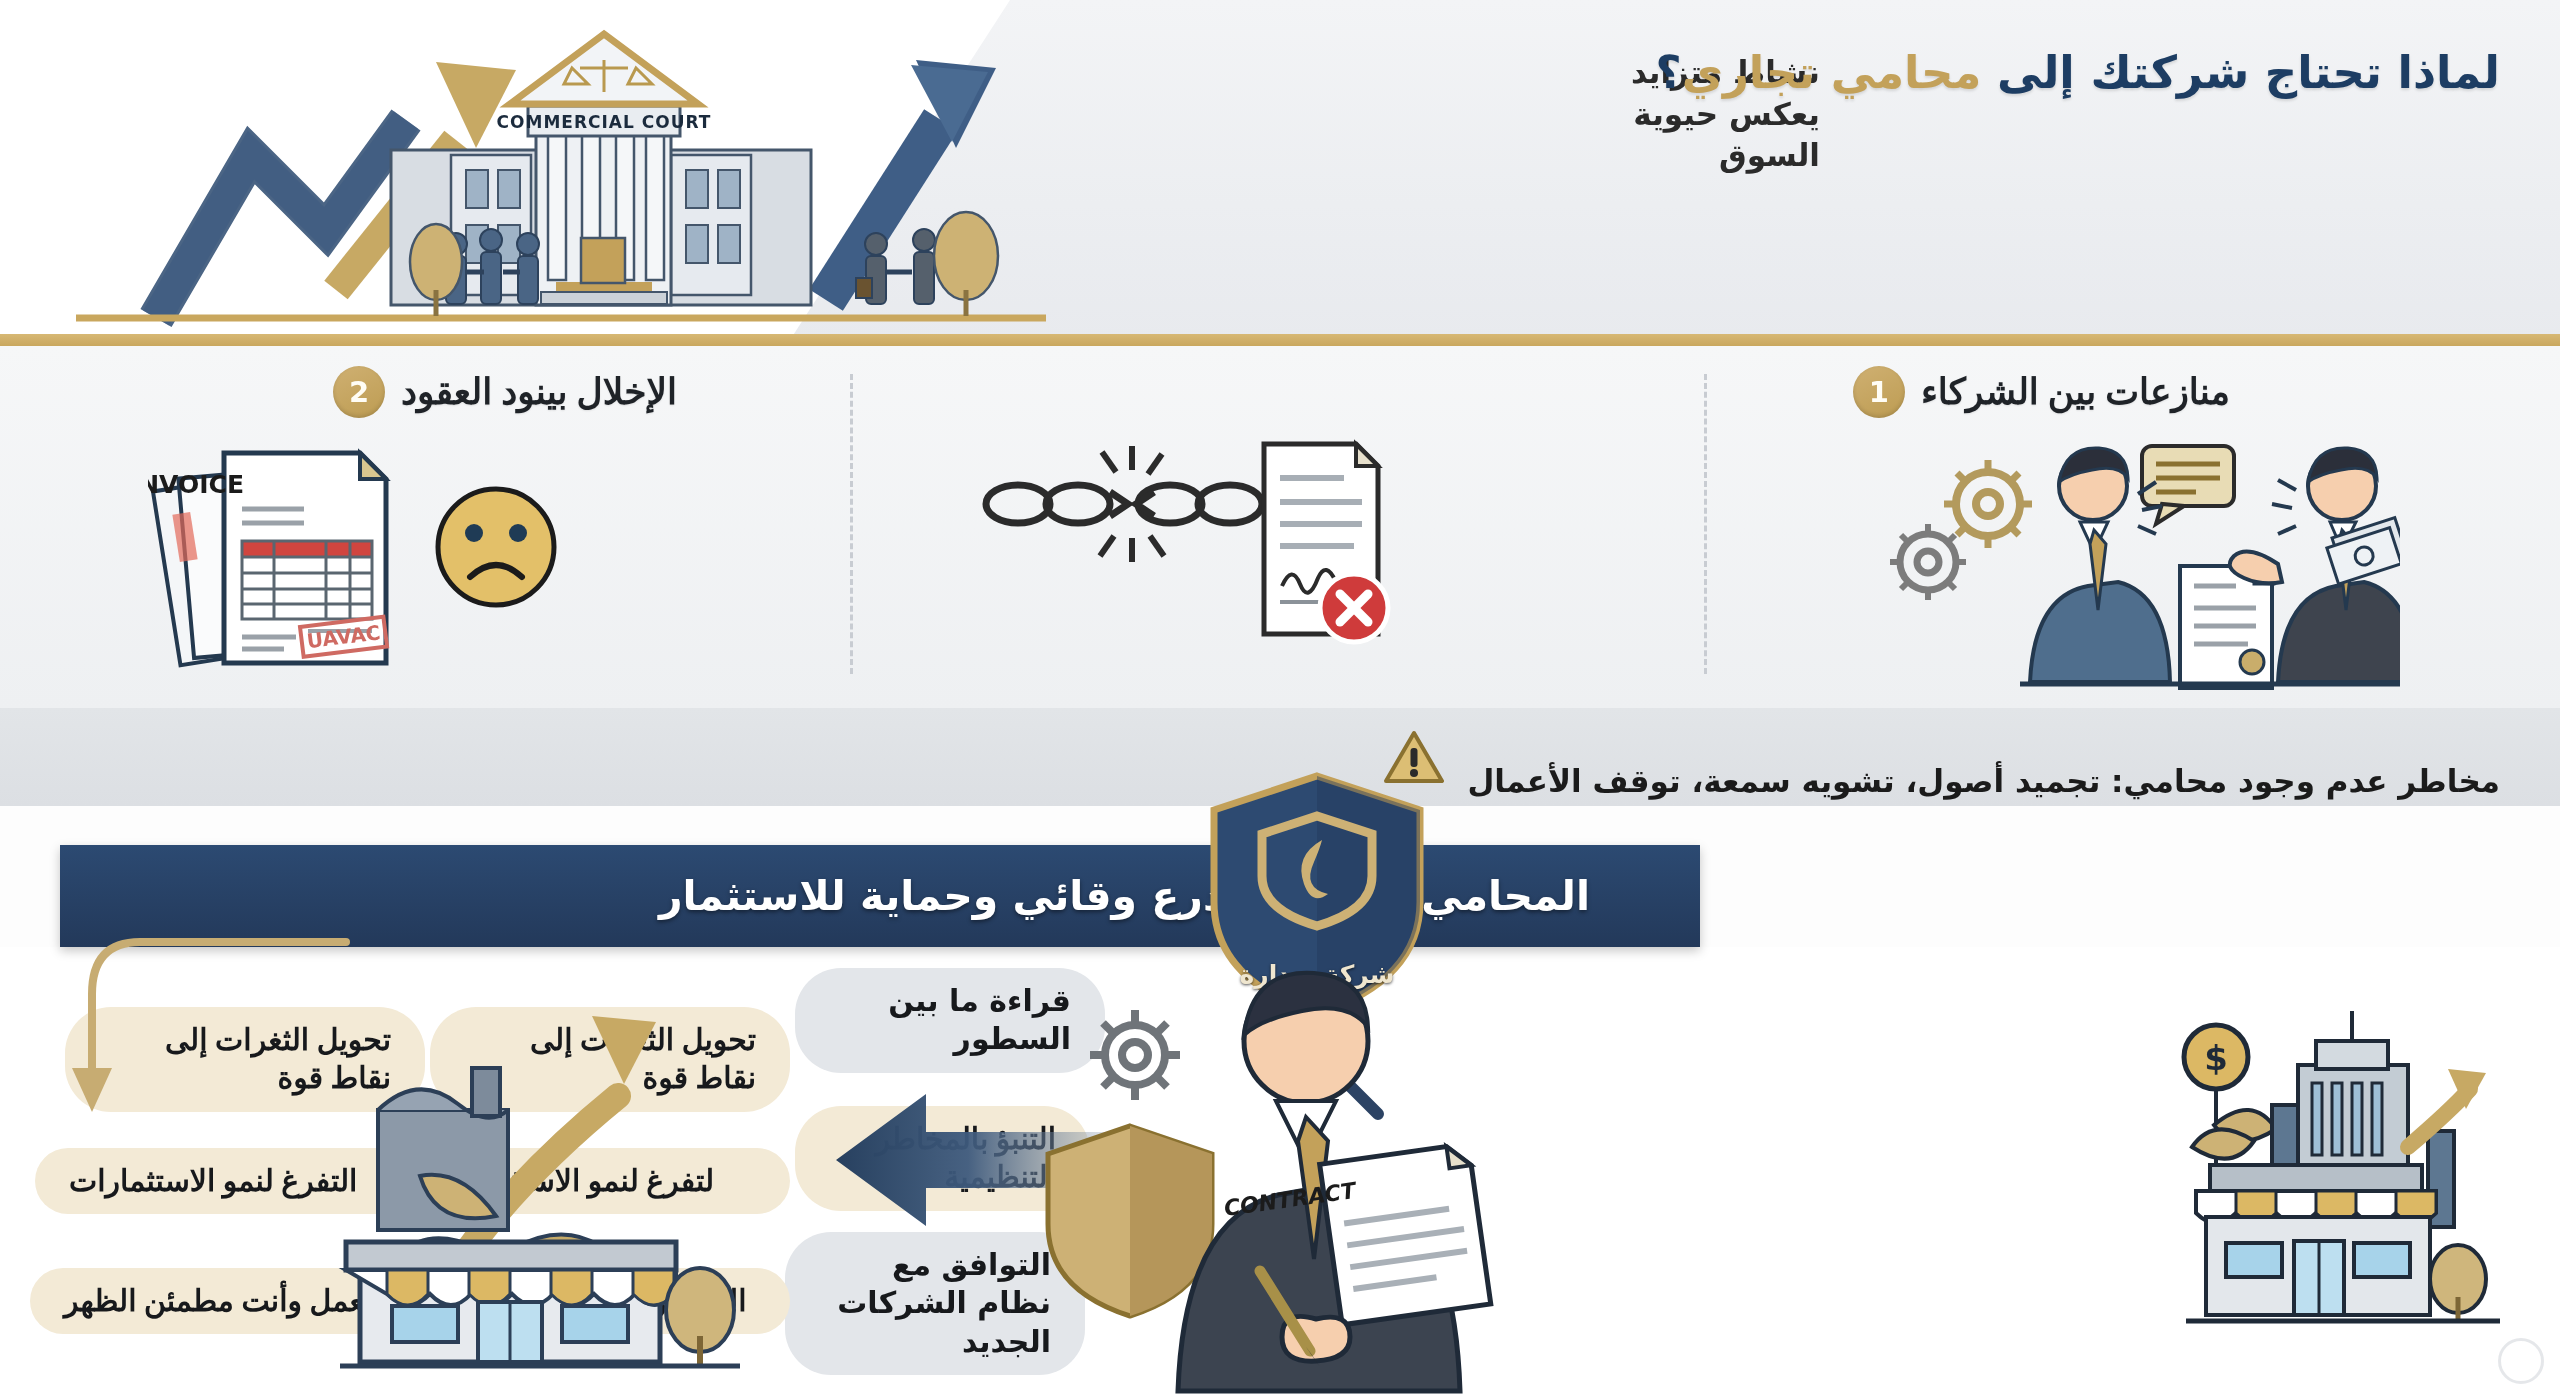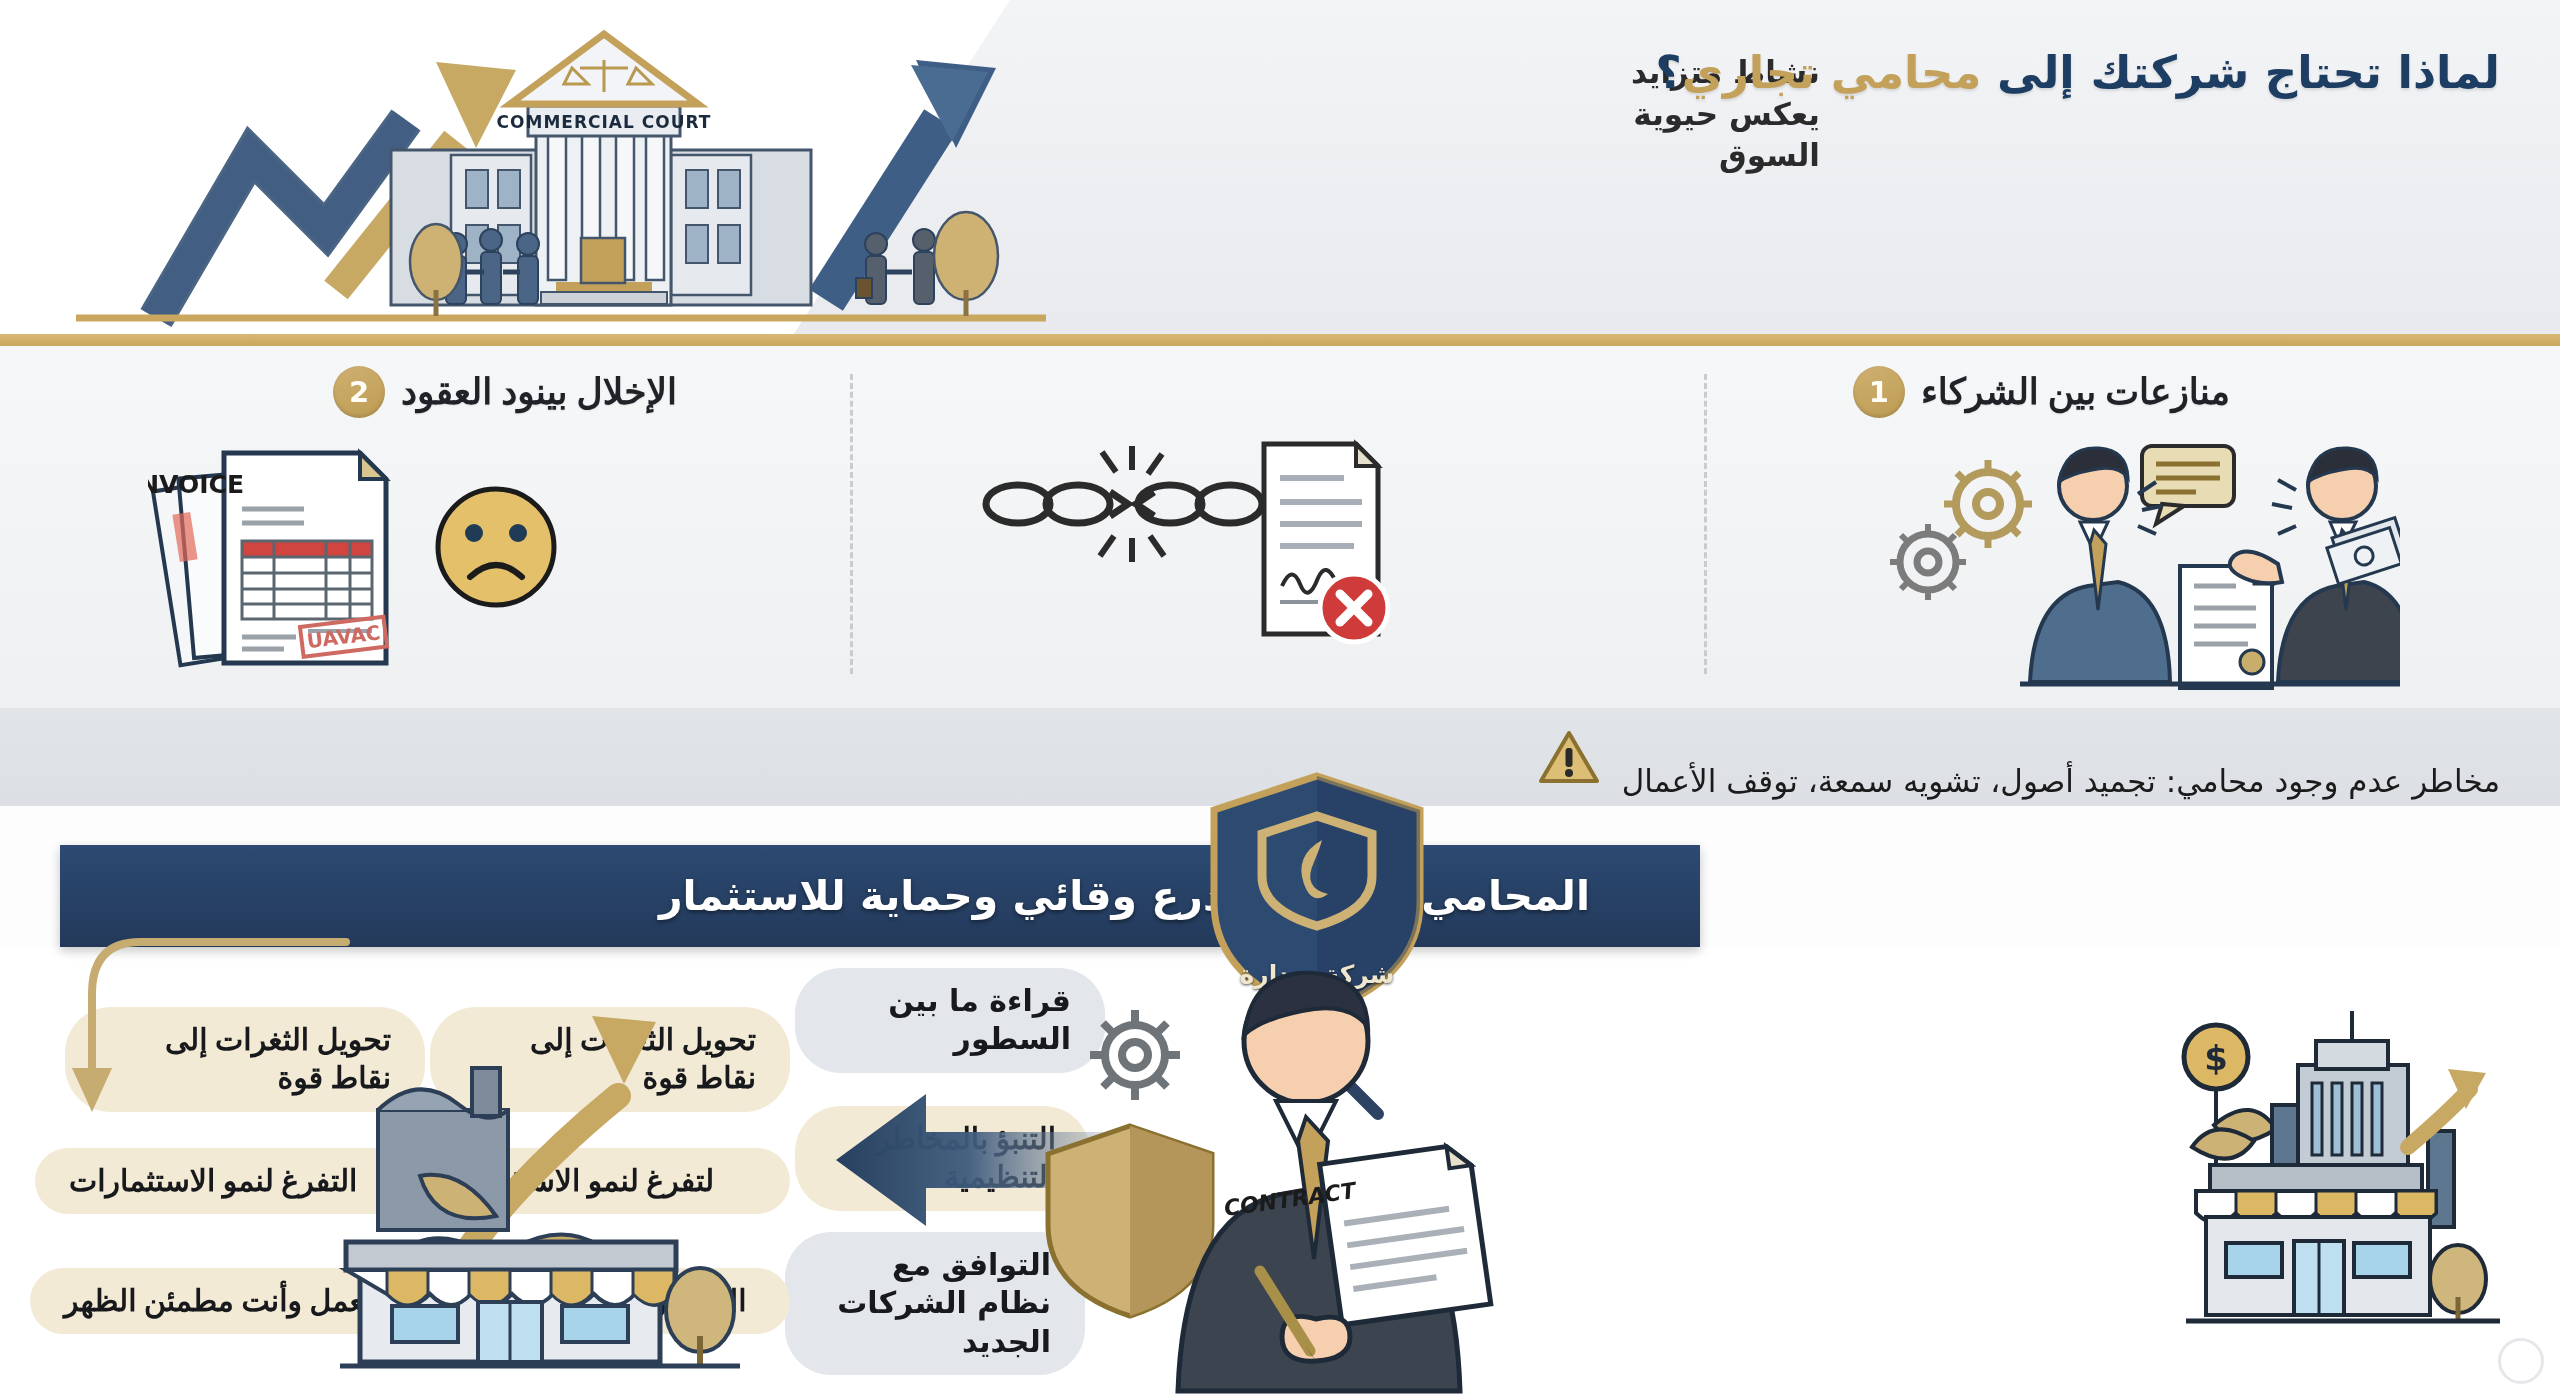--- a/index.html
+++ b/index.html
@@ -63,21 +63,21 @@
 
   .col-sub { position: absolute; font-size: 29px; font-weight: 700; color: #222;
     line-height: 1.32; text-align: right; }
   .col-sub.cs2 { right: 1055px; top: 585px; width: 290px; }
 
   
   .risk-band { position: absolute; left: 0; top: 708px; width: 2560px; height: 98px;
     background: linear-gradient(180deg,#e2e5e8 0%, #dcdfe3 100%); }
   .risk-inner { position: absolute; right: 60px; top: 0; height: 98px;
     display: flex; flex-direction: row; align-items: center; gap: 22px; }
-  .risk-text { font-size: 31px; font-weight: 400; color: #1b1b1b; white-space: nowrap; margin-top: 48px; }
+  .risk-text { font-size: 31px; font-weight: 700; color: #1b1b1b; white-space: nowrap; margin-top: 48px; }
 
   
   .blue-banner { position: absolute; right: 860px; top: 845px; width: 1640px; height: 102px;
     background: linear-gradient(180deg,#2c4a72 0%, #23395a 100%);
     display: flex; align-items: center; justify-content: flex-start; padding-right: 110px;
     box-shadow: 0 4px 10px rgba(0,0,0,.22); }
   .blue-banner span { font-size: 41px; font-weight: 700; color: #ffffff;
     text-shadow: 0 2px 4px rgba(0,0,0,.45); white-space: nowrap; }
 
   

